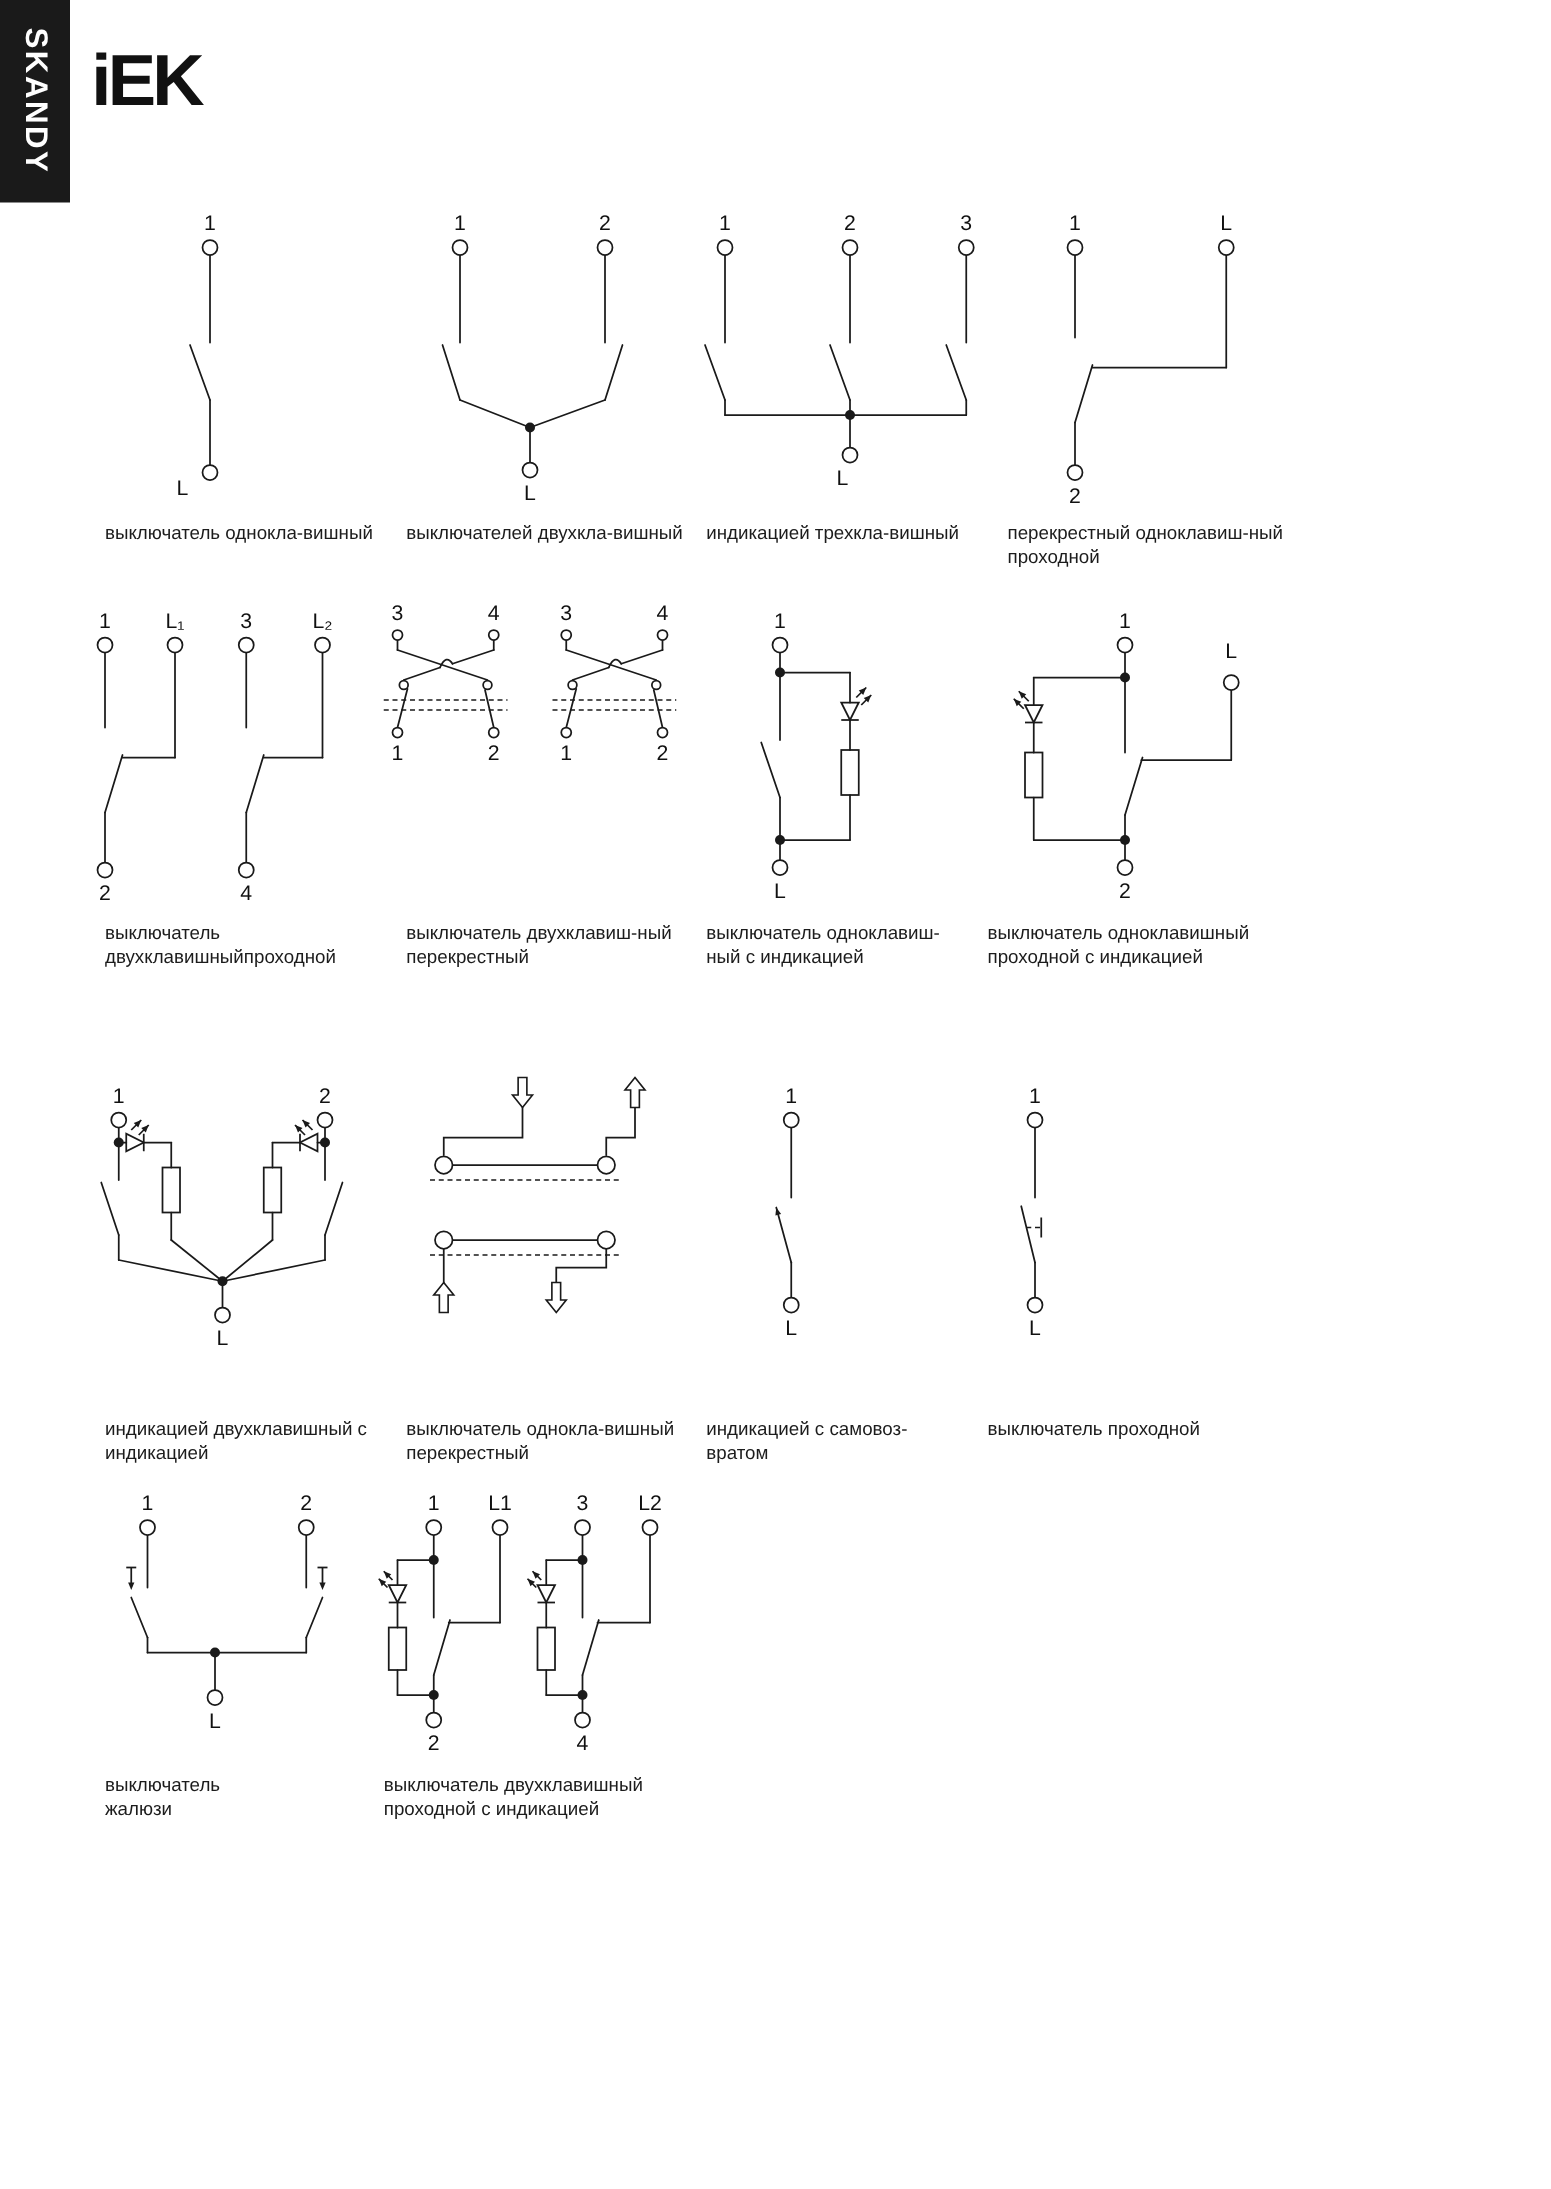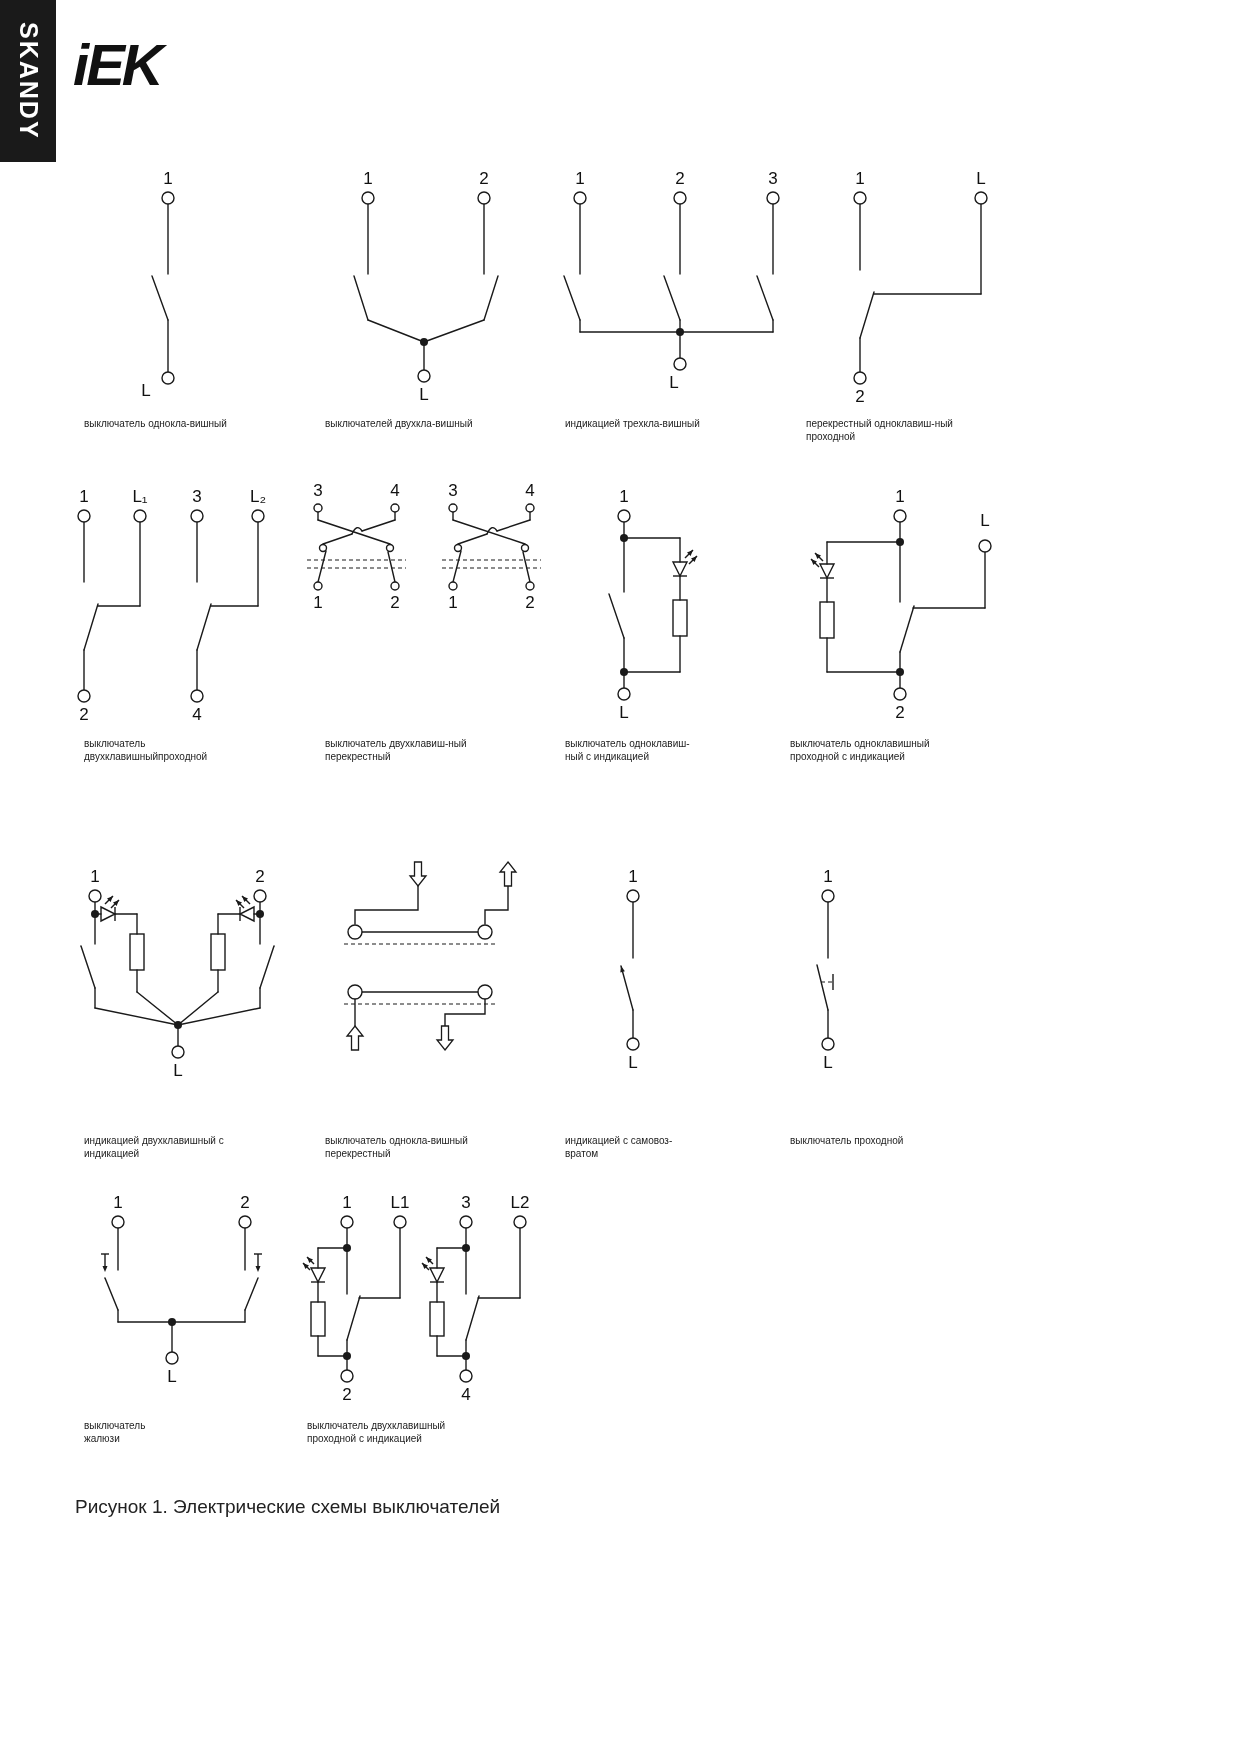--- a/index.html
+++ b/index.html
@@ -10,28 +10,28 @@
     position:absolute; left:0; top:0; width:56px; height:162px; background:#1a1a1a;
     display:flex; align-items:center; justify-content:center;
   }
   .side-tab span {
     writing-mode:vertical-rl; text-orientation:mixed;
     color:#fff; font-size:25px; font-weight:600; letter-spacing:2px;
   }
 
   .logo {
     position:absolute; left:73px; top:36px;
-    font-size:58px; font-weight:700; letter-spacing:-3px; color:#111; line-height:1;font-style:italic;
+    font-size:58px; font-weight:700; letter-spacing:-3px; color:#111; line-height:1;
   }
   .logo::first-letter { text-transform:lowercase; }
 
   .diagram { position:absolute; margin:0; padding:0; }
 
   .caption {
-    position:absolute; font-size:10px; line-height:1.25; color:#1c1c1c; white-space:pre;
+    position:absolute; font-size:15px; line-height:1.25; color:#1c1c1c; white-space:pre;
   }
 
   .figure-caption {
     position:absolute; left:75px; top:1496px; font-size:19px; color:#222;
   }
 
   svg.schematic { overflow:visible; display:block; }
   .schematic .wire  { stroke:#1a1a1a; stroke-width:1.4; fill:none; stroke-linecap:round; }
   .schematic .term  { fill:#fff; stroke:#1a1a1a; stroke-width:1.4; }
   .schematic .dot   { fill:#1a1a1a; stroke:none; }
@@ -540,15 +540,14 @@
       <text x="47" y="210">2</text>
       <text x="166" y="210">4</text>
     </svg>
   </figure>
 
   <div class="caption" style="left:84px;top:1420px">выключатель
 жалюзи</div>
   <div class="caption" style="left:307px;top:1420px">выключатель двухклавишный
 проходной с индикацией</div>
 
-  <div class="figure-caption">Рисунок 1. Электрические схемы выключателей</div>
 
 </div>
 
 </body></html>

